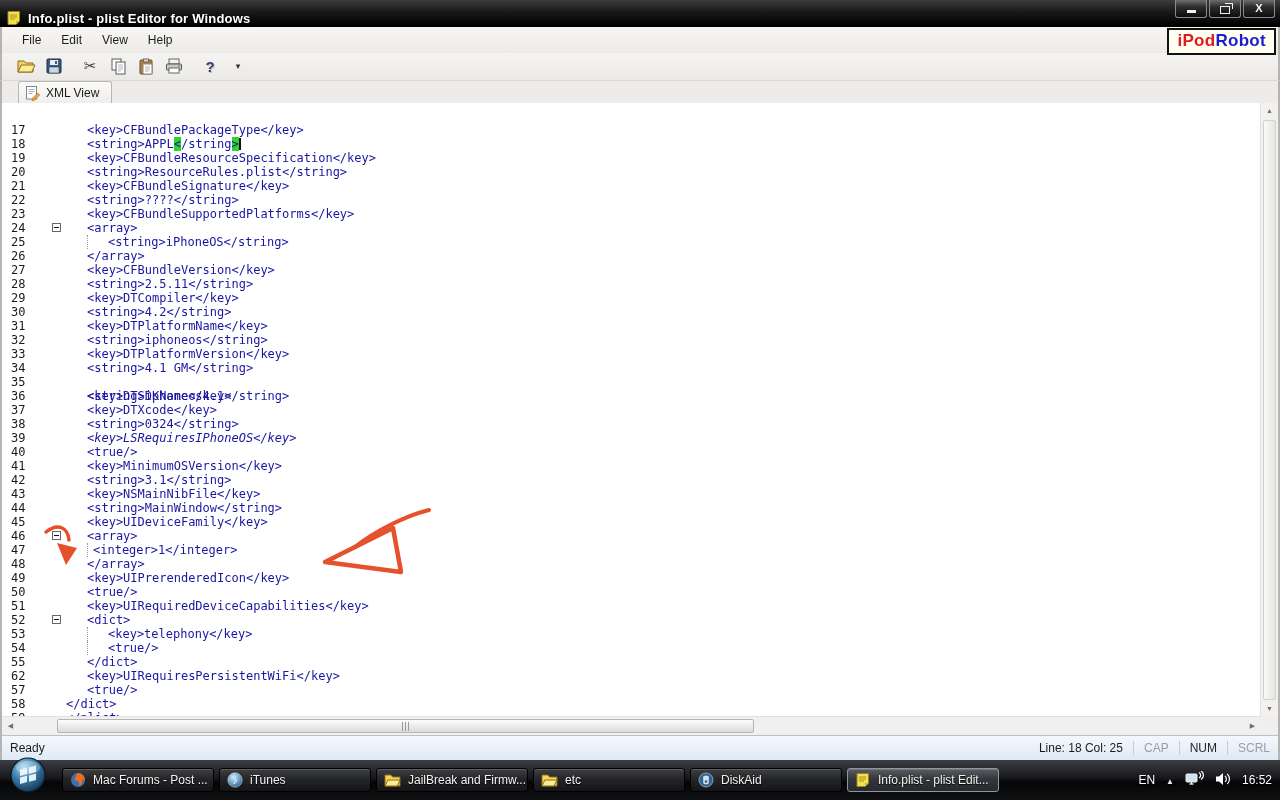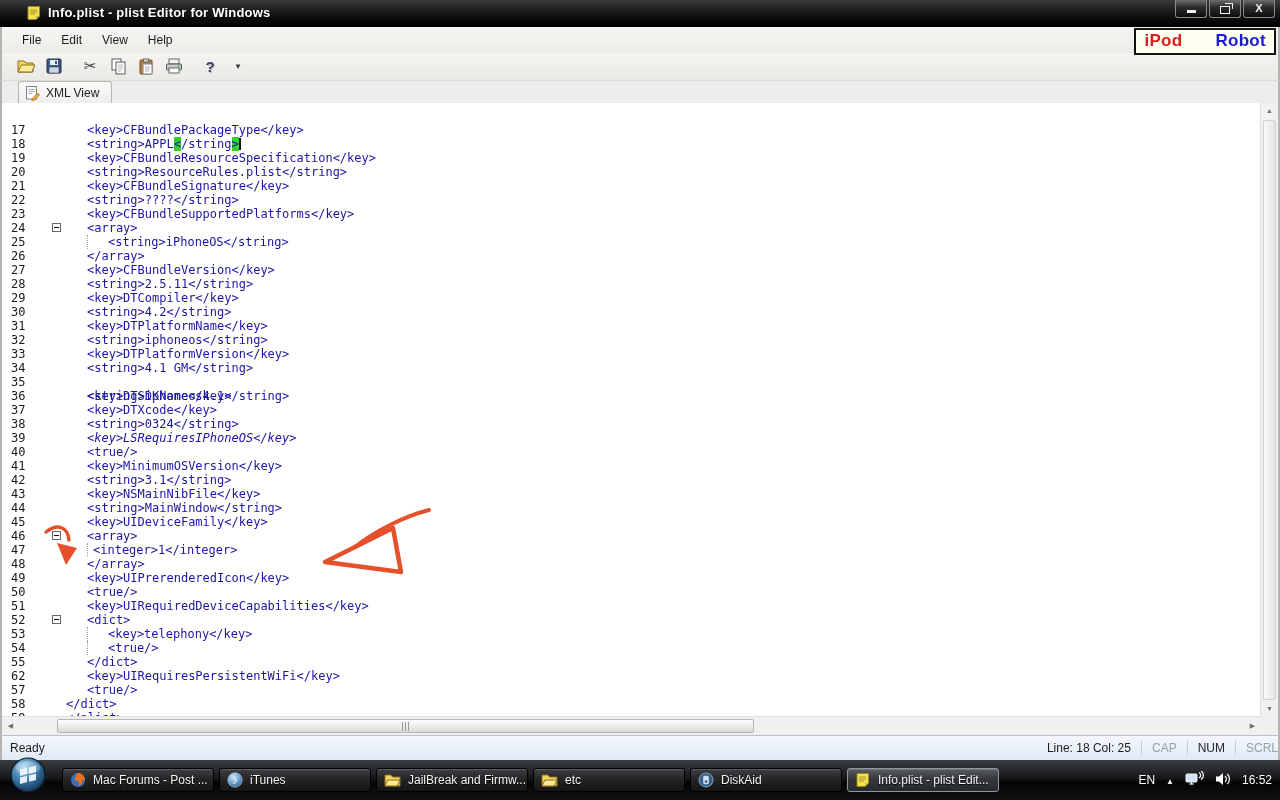--- a/index.html
+++ b/index.html
@@ -2,21 +2,21 @@
 <html><head>
 <meta charset="utf-8">
 <style>
   html,body{margin:0;padding:0;width:1280px;height:800px;overflow:hidden;
     font-family:"Liberation Sans",sans-serif;background:#000;}
   .screen{position:relative;width:1280px;height:800px;display:flex;flex-direction:column;}
   .app{flex:1;display:flex;flex-direction:column;background:#f0efed;min-height:0;}
 
   
   .titlebar{position:relative;height:26px;background:linear-gradient(#3c3c3c,#191919 45%,#000);
-    border-bottom:1px solid #000;display:flex;align-items:center;z-index:30;padding-left:20px;}
+    border-bottom:1px solid #000;display:flex;align-items:flex-end;z-index:30;}
   .titlebar .title{color:#fff;font-weight:bold;font-size:13px;margin-left:6px;
     text-shadow:0 1px 2px #000;letter-spacing:.2px;}
   .tb-appicon{margin-left:6px;display:inline-flex;}
   .dtabs{position:absolute;left:388px;top:1px;display:flex;gap:7px;align-items:flex-start;z-index:40;}
   .dtab{height:25px;line-height:24px;padding:0 20px;border:1px solid #3a3a3a;border-bottom:none;
     border-radius:10px 10px 0 0;font:italic bold 16px/25px "DejaVu Serif",serif;color:#141414;
     box-shadow:inset 0 2px 0 rgba(255,255,255,.55), inset 0 -5px 7px rgba(0,0,0,.14);
     cursor:default;white-space:nowrap;}
   .dtab:nth-child(1){padding:0 30px;}
   .winctl{position:absolute;right:5px;top:0;display:flex;gap:2px;z-index:50;}
@@ -29,21 +29,21 @@
     border:1px solid #f2f2f2;border-bottom:none;border-left:none;}
   .gly-x{font-weight:bold;font-size:11px;line-height:11px;}
 
   
   .menurow{height:27px;background:linear-gradient(#f7f6f4,#ecebe8);display:flex;align-items:center;
     border-left:2px solid #b6b4b2;border-right:2px solid #b6b4b2;position:relative;}
   .menus{display:flex;margin-left:10px;}
   .menu-item{padding:4px 10px;font-size:12px;color:#1c1c1c;cursor:default;}
   .brand{position:absolute;right:2px;top:1px;height:23px;padding:0 8px;background:#fffff2;
     border:2px solid #111;display:flex;align-items:center;font-weight:bold;font-size:17px;
-    letter-spacing:.3px;gap:33px;}
+    letter-spacing:.3px;}
   .brand .b1{color:#e01b1b;}
   .brand .b2{color:#1b1bd0;}
 
   
   .toolbar{height:27px;background:linear-gradient(#f5f4f2,#eae9e6);display:flex;align-items:center;
     border-left:2px solid #b6b4b2;border-right:2px solid #b6b4b2;border-bottom:1px solid #dcdad7;}
   .tgroup{display:flex;align-items:center;margin-left:12px;gap:4px;}
   .tbtn{width:24px;height:22px;display:flex;align-items:center;justify-content:center;cursor:default;}
   .tbtn svg{display:block;}
   .q{font-weight:bold;font-size:15px;color:#3b3b6e;text-shadow:1px 1px 0 #bdbdbd;}
@@ -88,21 +88,21 @@
     display:flex;align-items:center;justify-content:center;}
   .hthumb::after{content:"";width:8px;height:9px;
     background:repeating-linear-gradient(90deg,#9b9a99 0 1px,transparent 1px 3px);}
   .corner{position:absolute;right:0;bottom:0;width:17px;height:18px;background:#f0efee;}
 
   
   .statusbar{height:24px;background:linear-gradient(#f3f8fd,#dfe9f4);border-top:1px solid #b8c2ce;
     border-left:2px solid #b6b4b2;border-right:2px solid #b6b4b2;display:flex;align-items:center;
     font-size:12px;color:#1c1c1c;}
   .statusbar .ready{margin-left:8px;}
-  .sright{margin-left:auto;display:flex;align-items:center;gap:10px;}
+  .sright{margin-left:auto;display:flex;align-items:center;gap:10px;margin-right:8px;}
   .sep{width:1px;height:14px;background:#c3cad4;}
   .ind{font-size:12px;}
   .ind.off{color:#9aa0a8;}
   .ind.on{color:#22262b;}
 
   
   .taskbar{height:40px;background:linear-gradient(#3a3d41,#17181a 45%,#050506 55%,#101113);
     display:flex;align-items:center;position:relative;z-index:60;}
   .orb{position:absolute;left:8px;top:-5px;width:40px;height:40px;cursor:pointer;}
   .tbtns{display:flex;gap:5px;margin-left:62px;}

